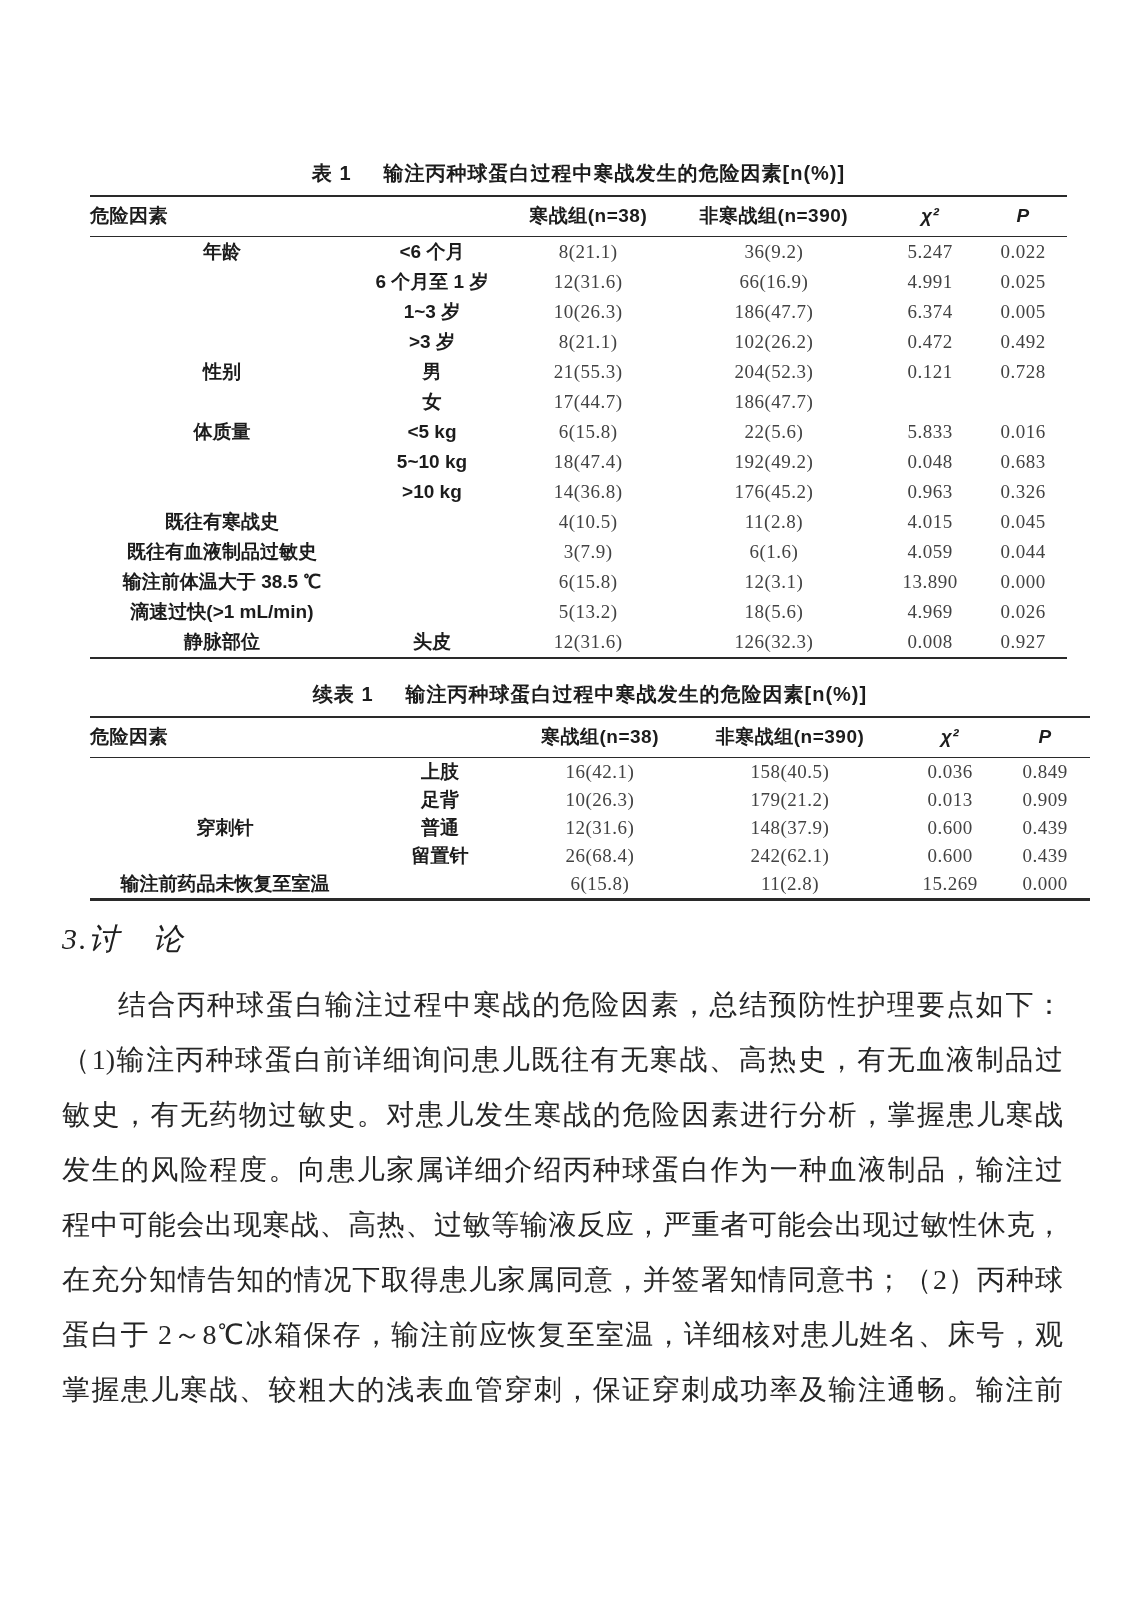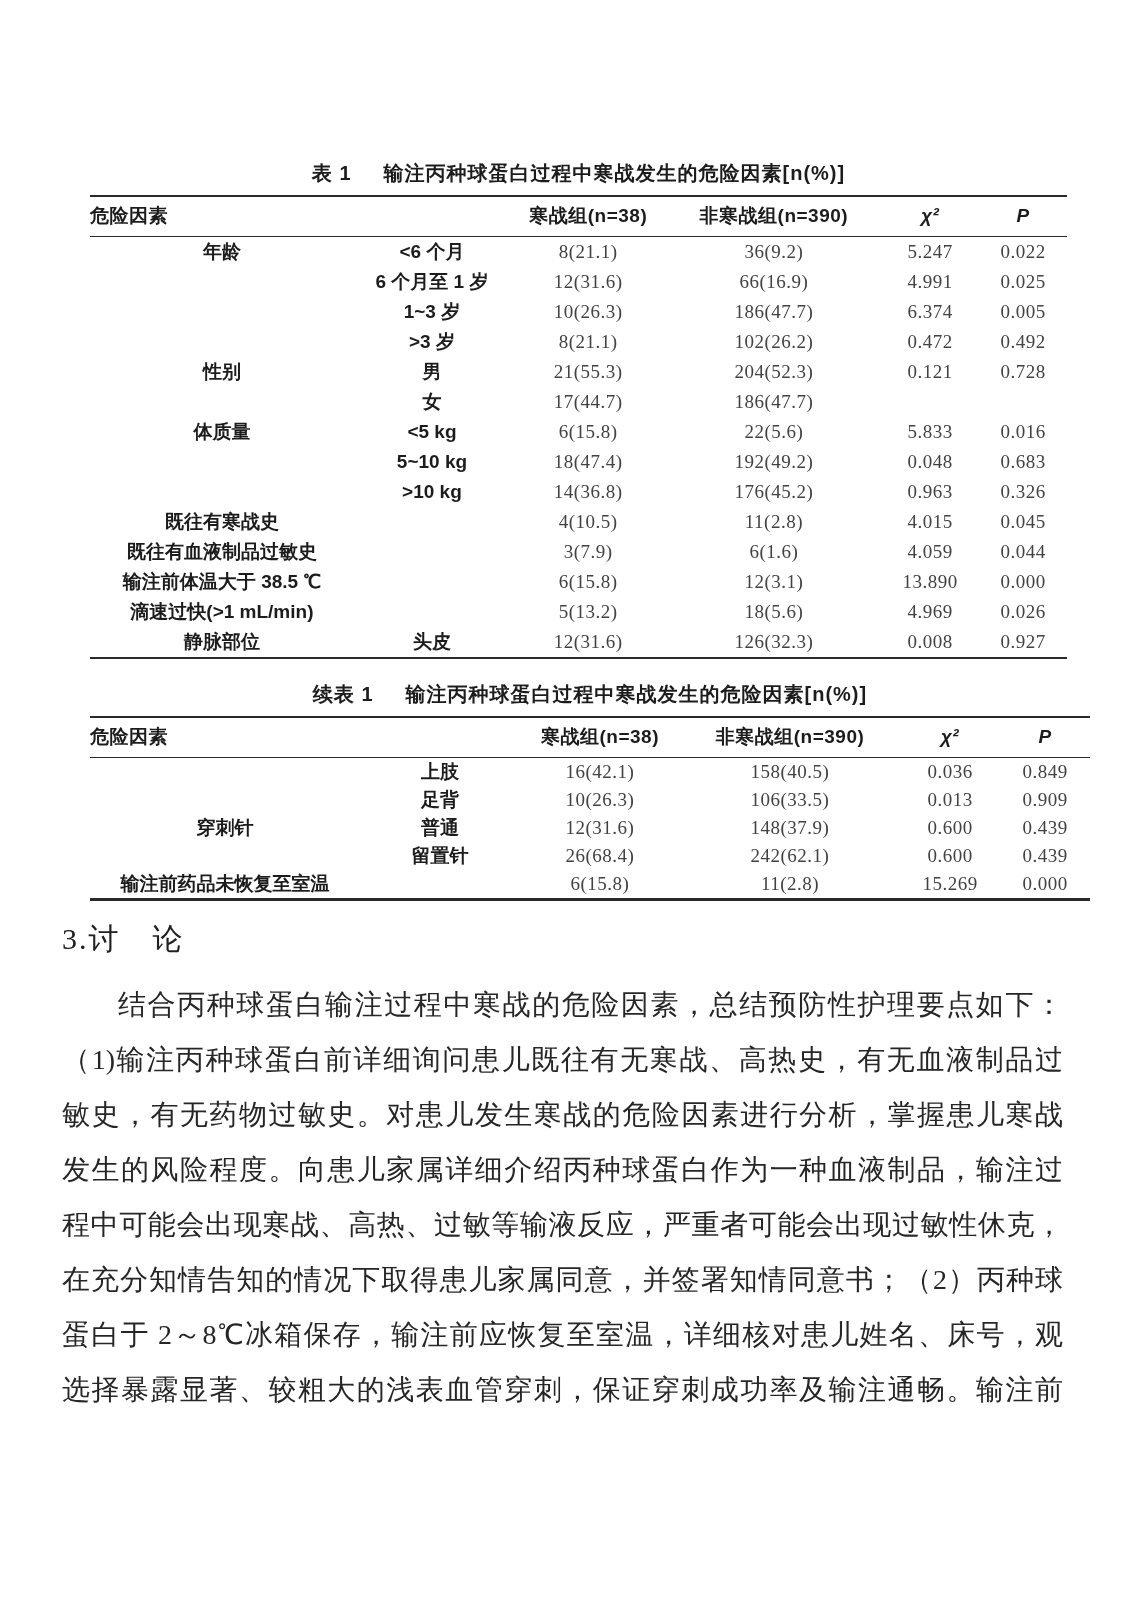--- a/index.html
+++ b/index.html
@@ -48,20 +48,21 @@
 
   td.c1 { text-align:center;   font-family:"Liberation Sans", sans-serif; font-weight:bold; color:#1c1c1c; }
   td.c2 { text-align:center; font-family:"Liberation Sans", sans-serif; font-weight:bold; color:#1c1c1c; }
   td.c3, td.c4, td.c5, td.c6 { text-align:center; font-family:"Liberation Serif", serif; color:#424242; letter-spacing:0.5px; }
 
   
   .discussion-heading {
     margin:18px 0 17px 62px;
     font-size:30px; color:#202020;
     letter-spacing:2px;
+    font-style:italic;
   }
   .body-text {
     margin:12px 82px 0 62px;
     font-size:28px; line-height:55px; color:#262626;
   }
   .body-line { text-align:justify; text-align-last:justify; white-space:nowrap; }
   .body-line:first-child { text-indent:2em; }
 </style>
 </head>
 <body>
@@ -238,21 +239,21 @@
               <td class="c2">上肢</td>
               <td class="c3">16(42.1)</td>
               <td class="c4">158(40.5)</td>
               <td class="c5">0.036</td>
               <td class="c6">0.849</td>
             </tr>
             <tr>
               <td class="c1"></td>
               <td class="c2">足背</td>
               <td class="c3">10(26.3)</td>
-              <td class="c4">106(33.5)</td>
+              <td class="c4">179(21.2)</td>
               <td class="c5">0.013</td>
               <td class="c6">0.909</td>
             </tr>
             <tr>
               <td class="c1">穿刺针</td>
               <td class="c2">普通</td>
               <td class="c3">12(31.6)</td>
               <td class="c4">148(37.9)</td>
               <td class="c5">0.600</td>
               <td class="c6">0.439</td>
@@ -279,17 +280,17 @@
 
     <div class="discussion-heading">3.讨　论</div>
     <div class="body-text">
         <div class="body-line">结合丙种球蛋白输注过程中寒战的危险因素，总结预防性护理要点如下：</div>
         <div class="body-line">（1)输注丙种球蛋白前详细询问患儿既往有无寒战、高热史，有无血液制品过</div>
         <div class="body-line">敏史，有无药物过敏史。对患儿发生寒战的危险因素进行分析，掌握患儿寒战</div>
         <div class="body-line">发生的风险程度。向患儿家属详细介绍丙种球蛋白作为一种血液制品，输注过</div>
         <div class="body-line">程中可能会出现寒战、高热、过敏等输液反应，严重者可能会出现过敏性休克，</div>
         <div class="body-line">在充分知情告知的情况下取得患儿家属同意，并签署知情同意书；（2）丙种球</div>
         <div class="body-line">蛋白于 2～8℃冰箱保存，输注前应恢复至室温，详细核对患儿姓名、床号，观</div>
-        <div class="body-line">选择暴露显著、较粗大的浅表血管穿刺，保证穿刺成功率及输注通畅。输注前</div>
+        <div class="body-line">掌握患儿寒战、较粗大的浅表血管穿刺，保证穿刺成功率及输注通畅。输注前</div>
       </div>
 
   </div>
 </div>
 
 </body></html>

